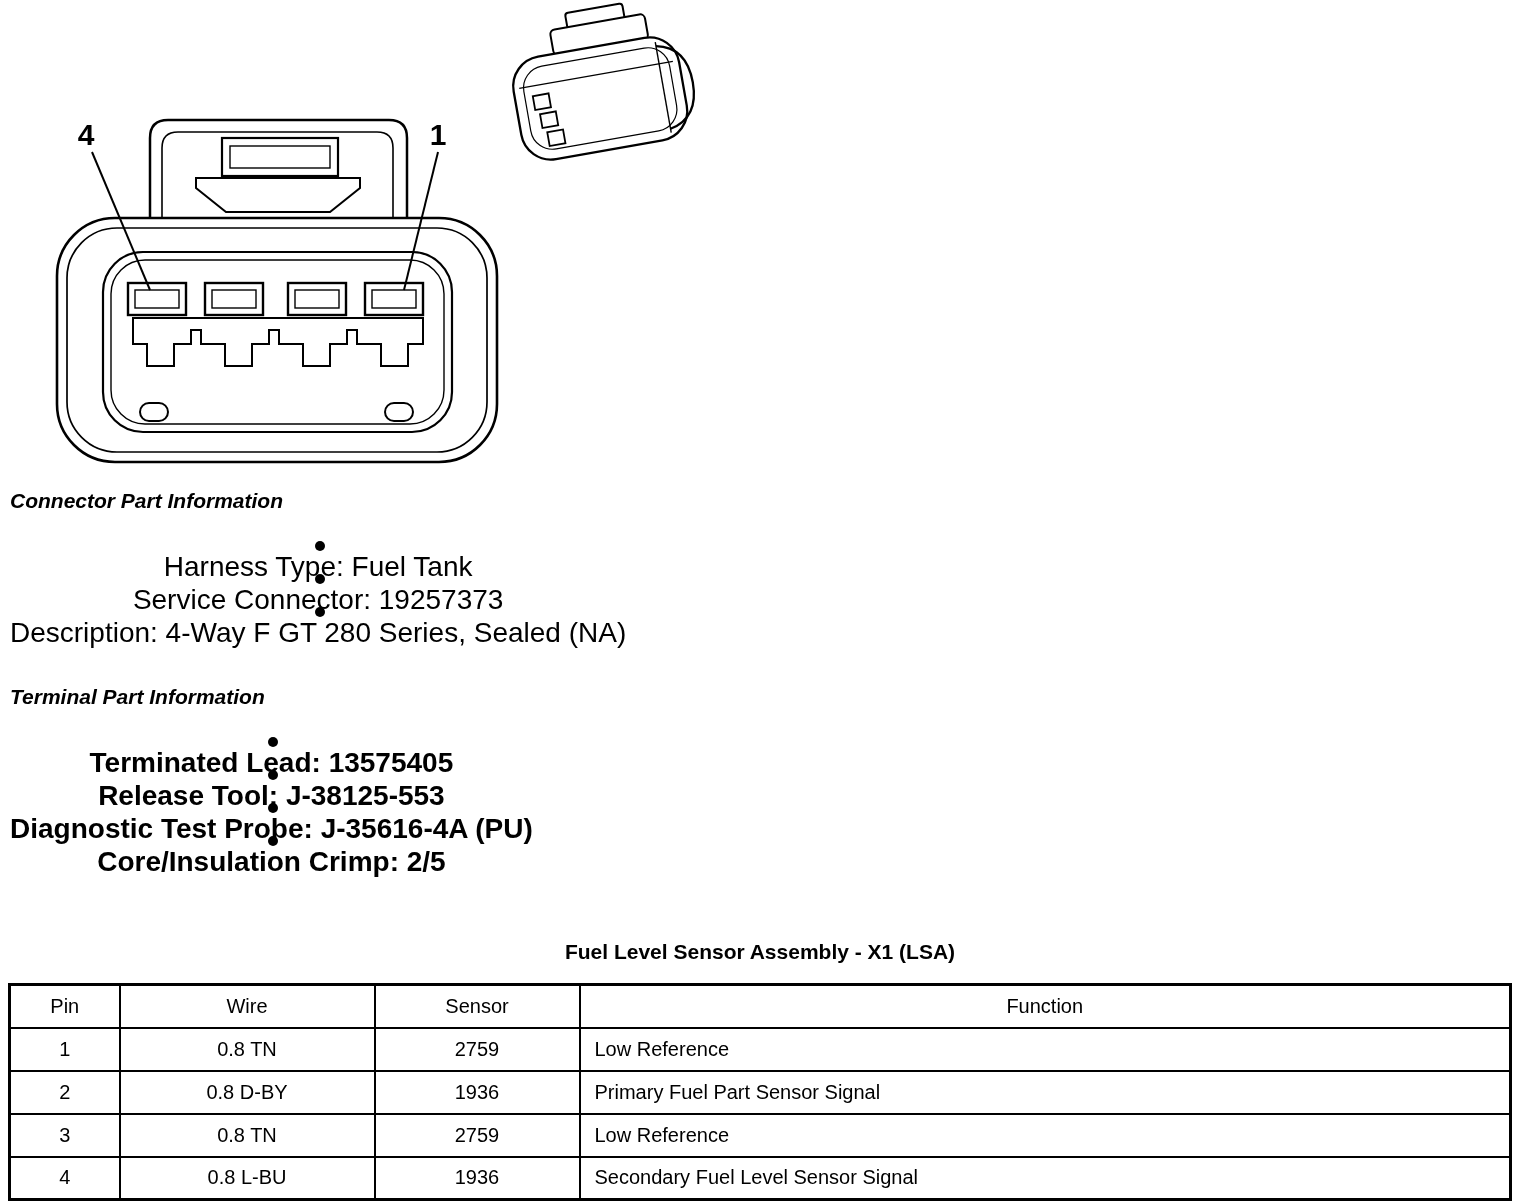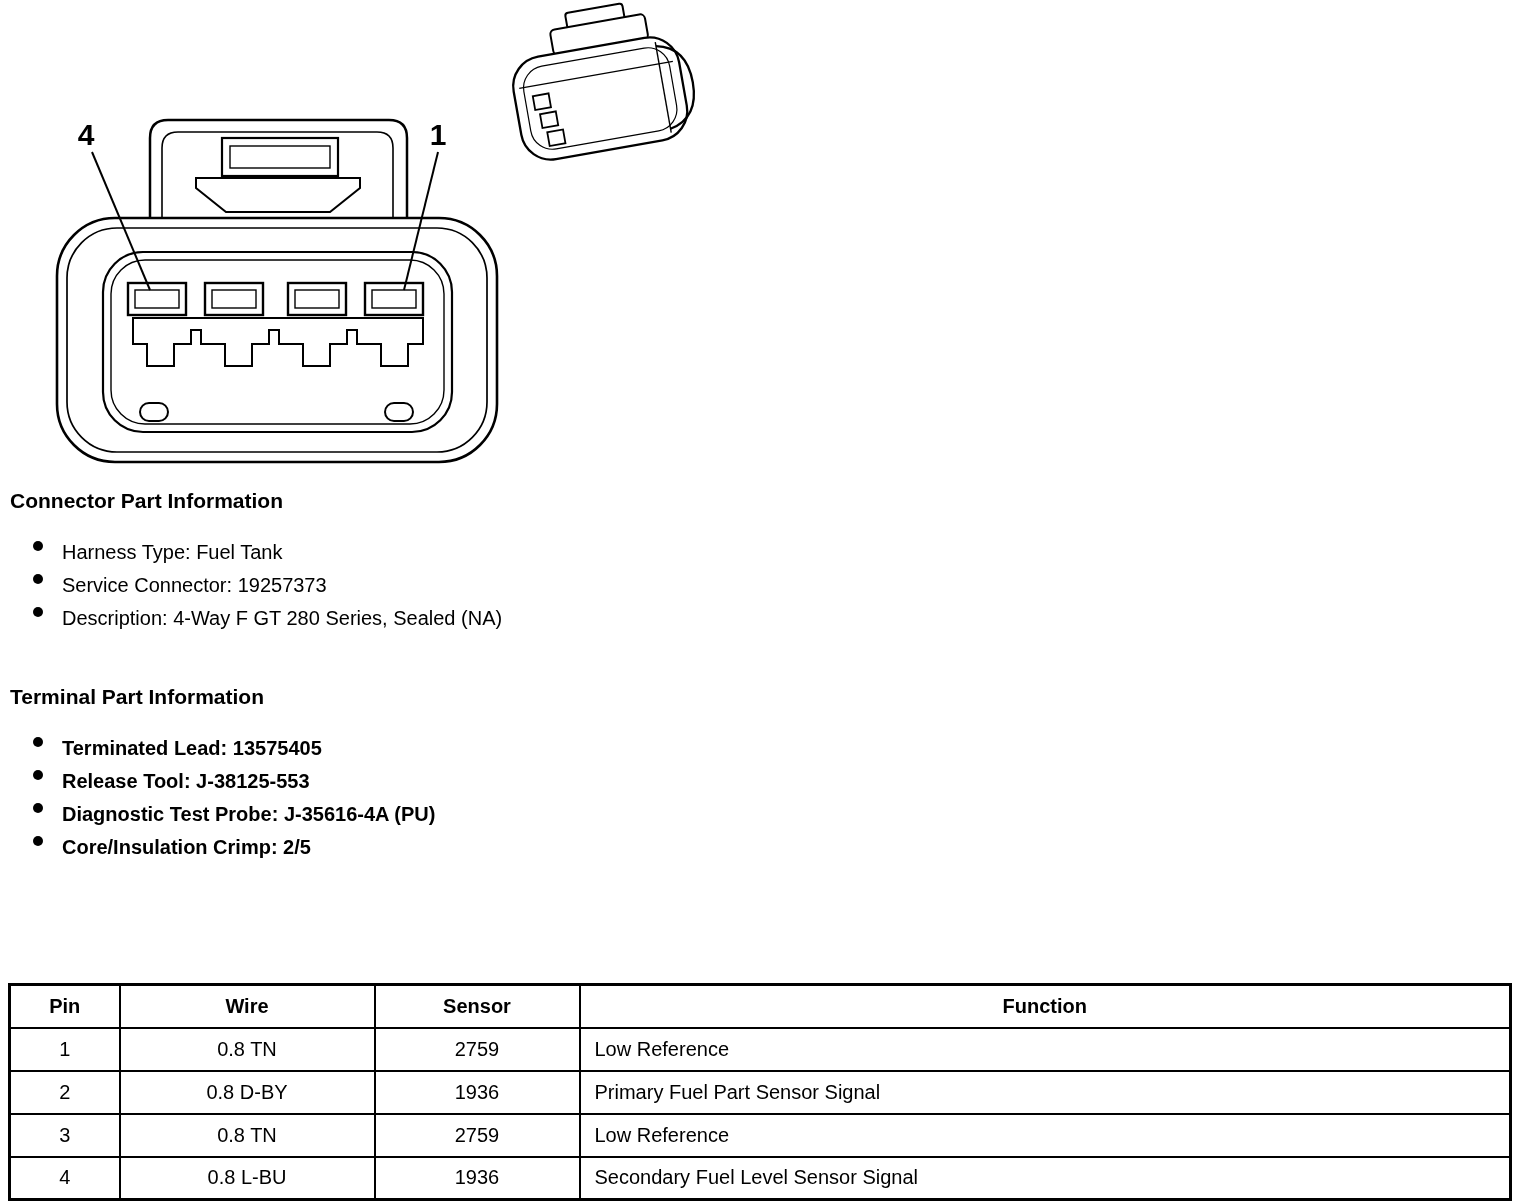--- a/index.html
+++ b/index.html
@@ -10,42 +10,42 @@
     font-family:"Liberation Sans", sans-serif;
     overflow:hidden;
   }
   svg { position:absolute; }
   svg text {
     font-family:"Liberation Sans", sans-serif;
     font-weight:bold; font-size:30px;
   }
   .section-heading {
     position:absolute; left:10px;
-    font-size:21px; font-weight:bold;
+    font-size:21px; font-weight:bold;font-style:italic;
   }
   .bullet-list { position:absolute; left:10px; }
-  .bullet-item { display:flex; height:33px; font-size:20px; }
+  .bullet-item { display:flex; align-items:center; height:33px; font-size:28px;flex-direction:column; }
   .bullet {
     width:10px; height:10px; border-radius:50%;
     background:#000; margin-left:23px; margin-right:19px; flex:0 0 auto;
   }
   .table-title {
     position:absolute; top:940px; left:0; width:1520px;
     text-align:center; font-size:21px; font-weight:bold;
   }
   table.pin-table {
     position:absolute; left:8px; top:983px; width:1504px;
     border-collapse:collapse; table-layout:fixed;
     font-size:20px; border:3px solid #000;
   }
   .pin-table th, .pin-table td {
     border:2px solid #000; height:43px; padding:0;
     overflow:hidden; white-space:nowrap;
   }
-  .pin-table th { font-weight:bold; text-align:center; }
+  .pin-table th { font-weight:normal; text-align:center; }
   .pin-table td.c { text-align:center; }
   .pin-table td.l { text-align:left; padding-left:14px; }
 </style>
 </head>
 <body>
 
 <div class="page">
 
   <svg style="left:48px; top:100px;" width="460" height="372" viewBox="0 0 460 372">
     <g fill="none" stroke="#000">
@@ -143,20 +143,21 @@
     <div class="bullet-item">
       <span class="bullet"></span>
       <span>Diagnostic Test Probe: J-35616-4A (PU)</span>
     </div>
     <div class="bullet-item">
       <span class="bullet"></span>
       <span>Core/Insulation Crimp: 2/5</span>
     </div>
   </div>
 
+  <div class="table-title">Fuel Level Sensor Assembly - X1 (LSA)</div>
 
   <table class="pin-table">
     <colgroup>
       <col style="width:110px">
         <col style="width:255px">
         <col style="width:205px">
         <col>
     </colgroup>
     <thead>
       <tr>

